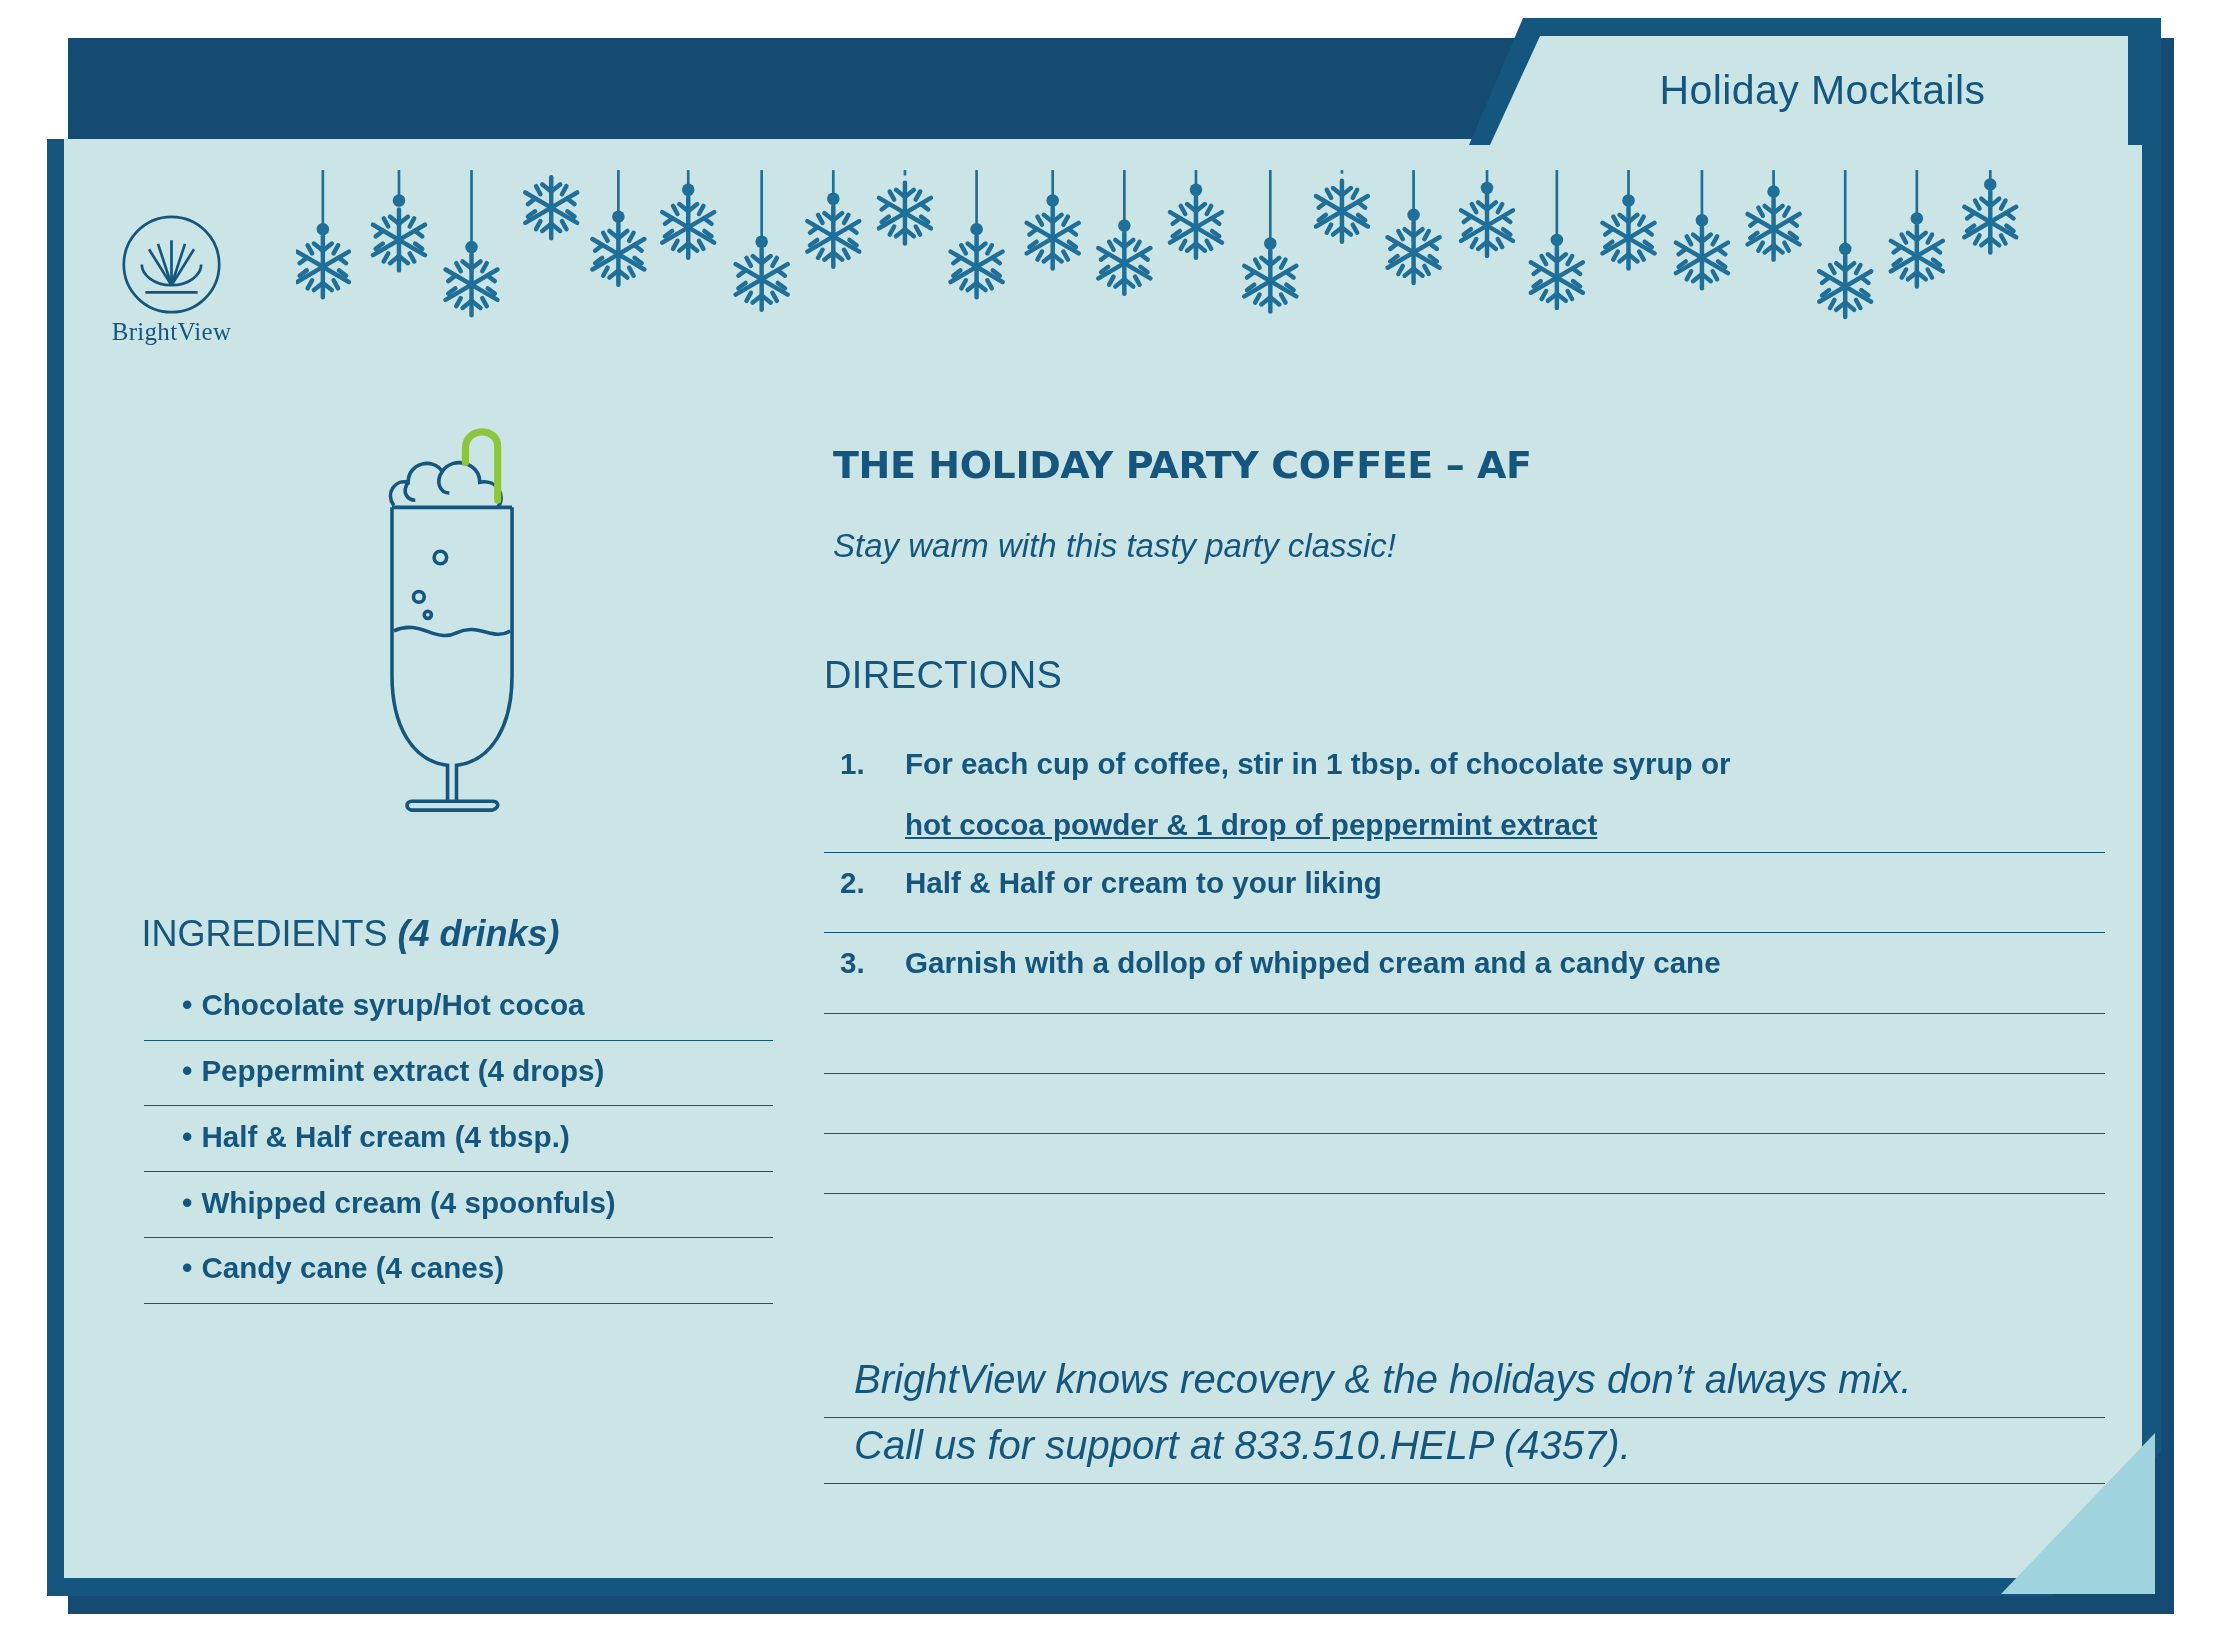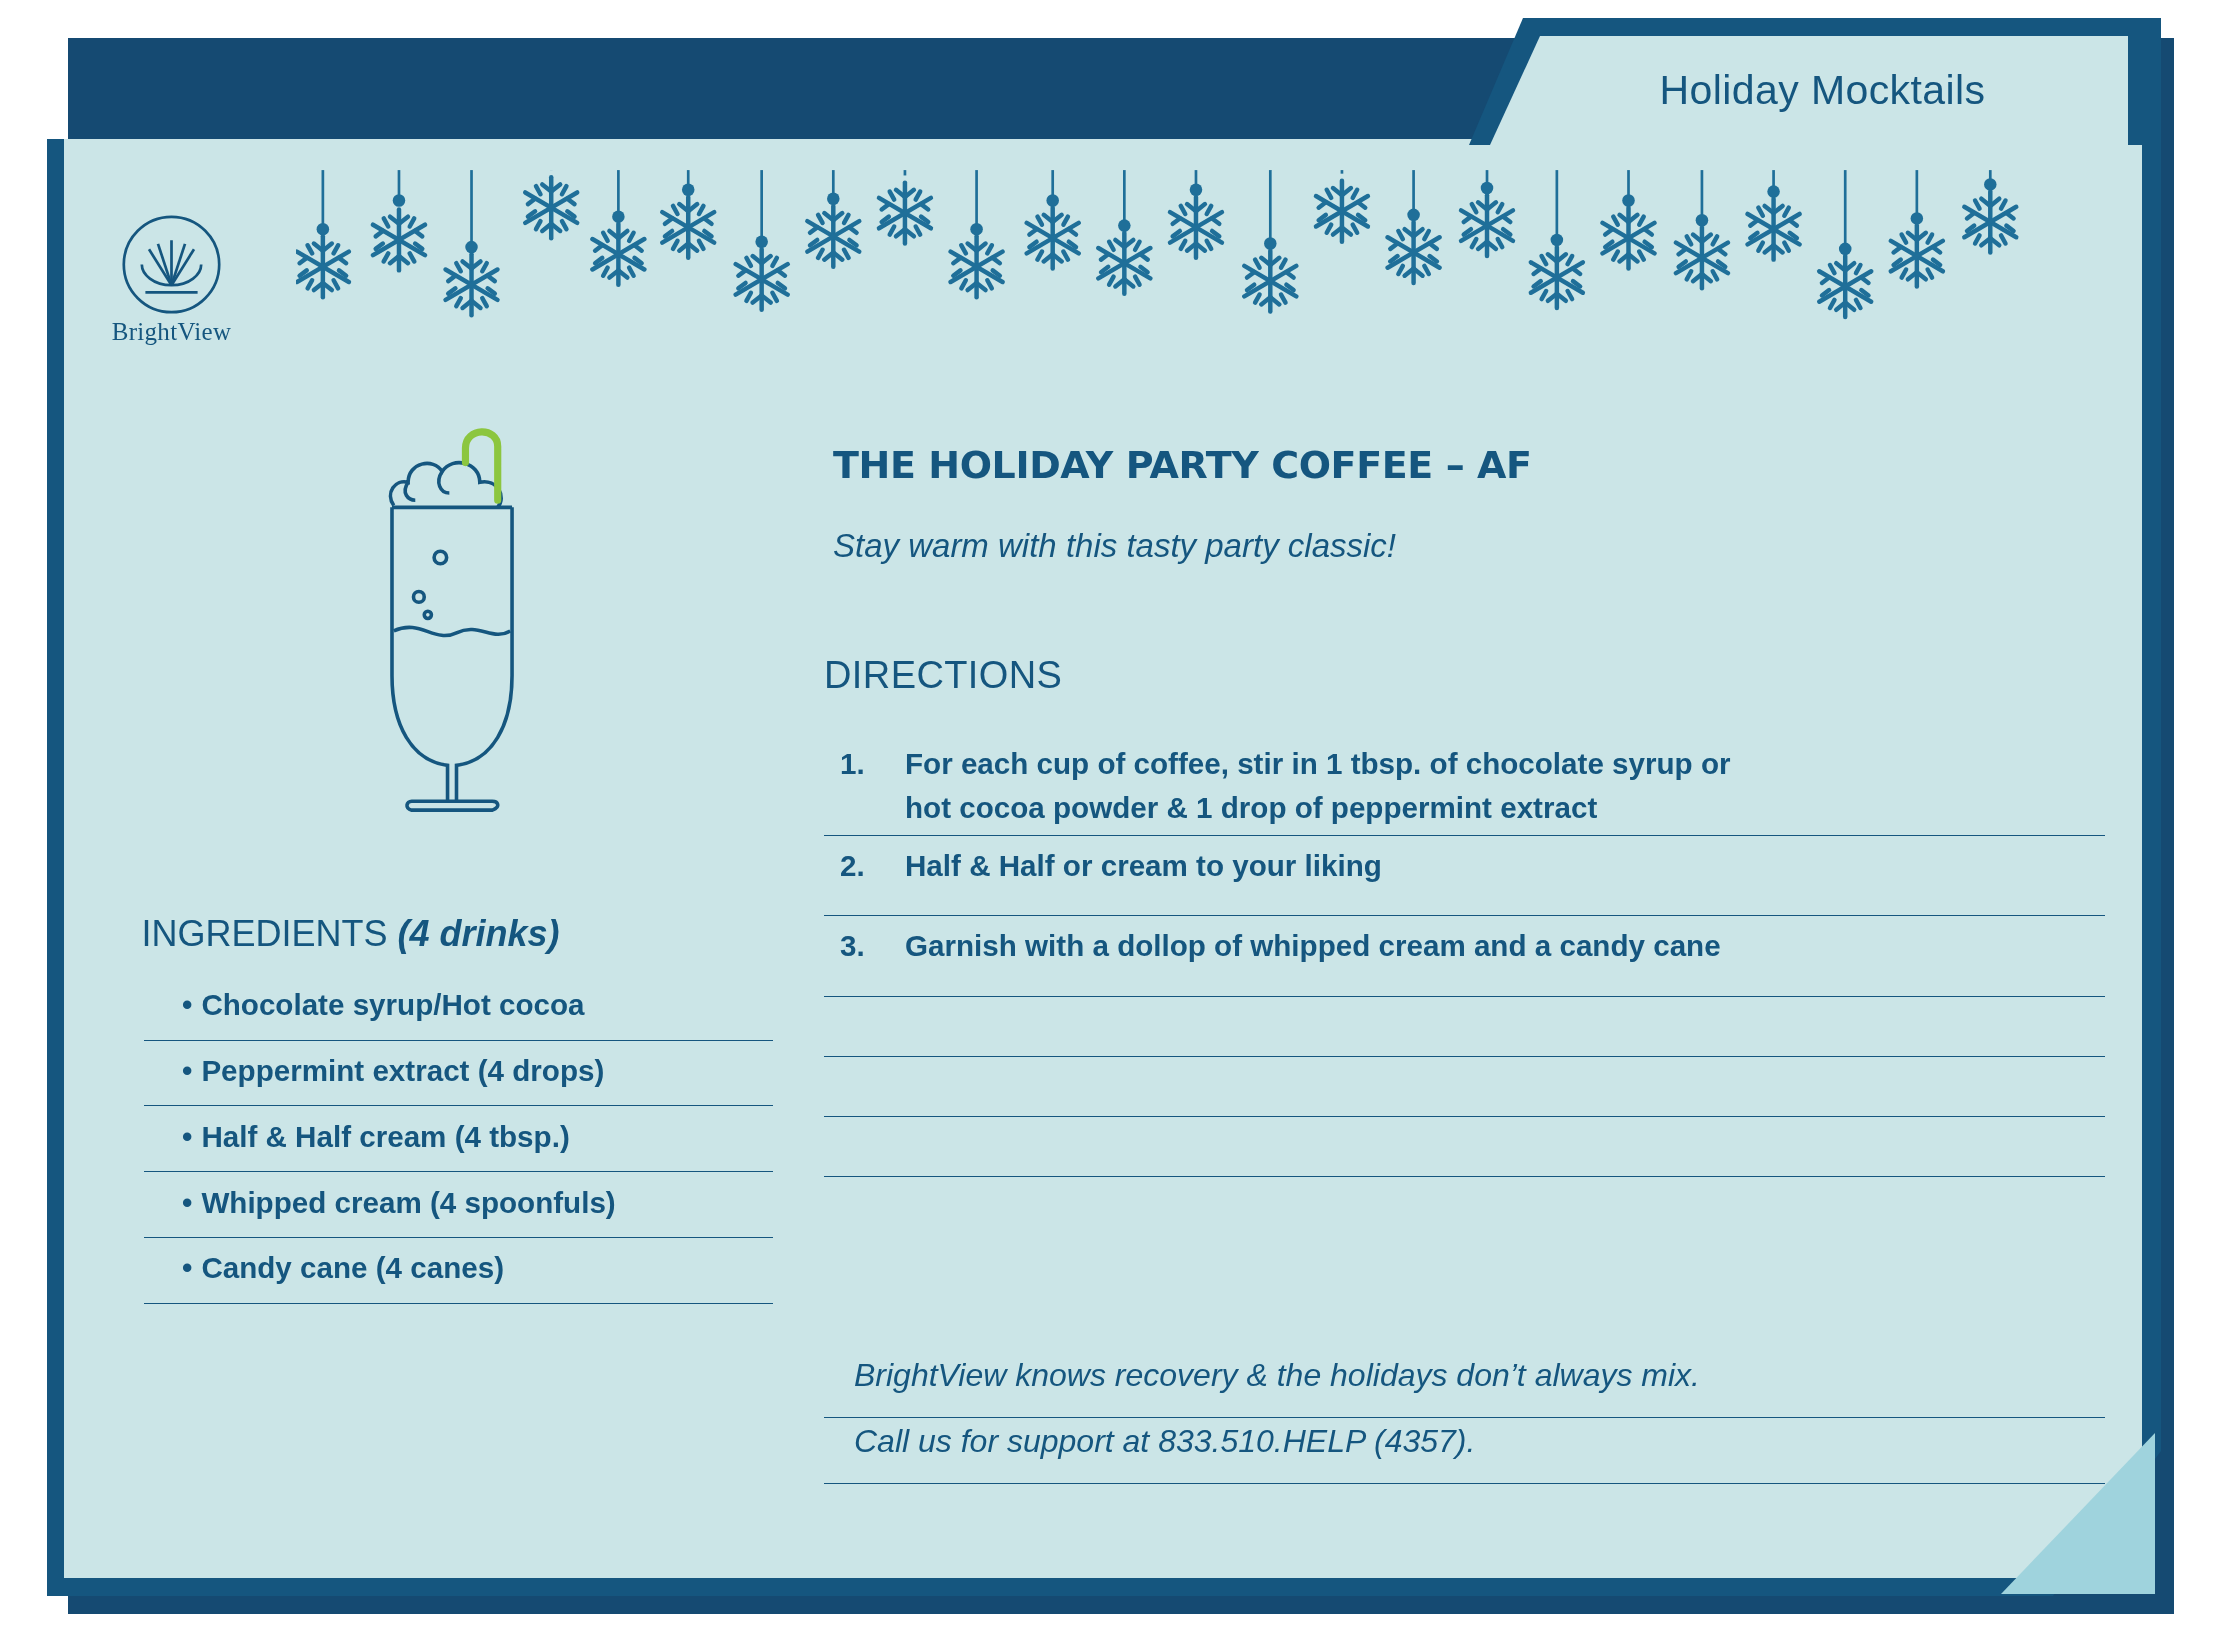--- a/index.html
+++ b/index.html
@@ -234,34 +234,34 @@
     padding: 12.5px 0 10.7px 0;
     display: flex;
   }
   .dir-num {
     width: 81px;
     flex: 0 0 81px;
     padding-left: 16px;
     box-sizing: border-box;
   }
   .dir-text { flex: 1 1 auto; }
-  .dir-text .cont { display: block; margin-top: 10px; }
+  .dir-text .cont { display: block; margin-top: 27px; text-decoration: underline; }
   .dir-blank {
     border-bottom: 1.8px solid #15567f;
     height: 59px;
   }
   .footer-note {
     position: absolute;
     left: 824px;
     top: 1352px;
     width: 1281px;
   }
   .foot-line {
     border-bottom: 1.8px solid #15567f;
-    font-size: 32px;
+    font-size: 40px;
     font-style: italic;
     color: #15567f;
     padding: 5.4px 0 12.5px 30px;
     min-height: 47px;
   }
 </style>
 </head>
 <body>
 
 <div class="card-wrap">

